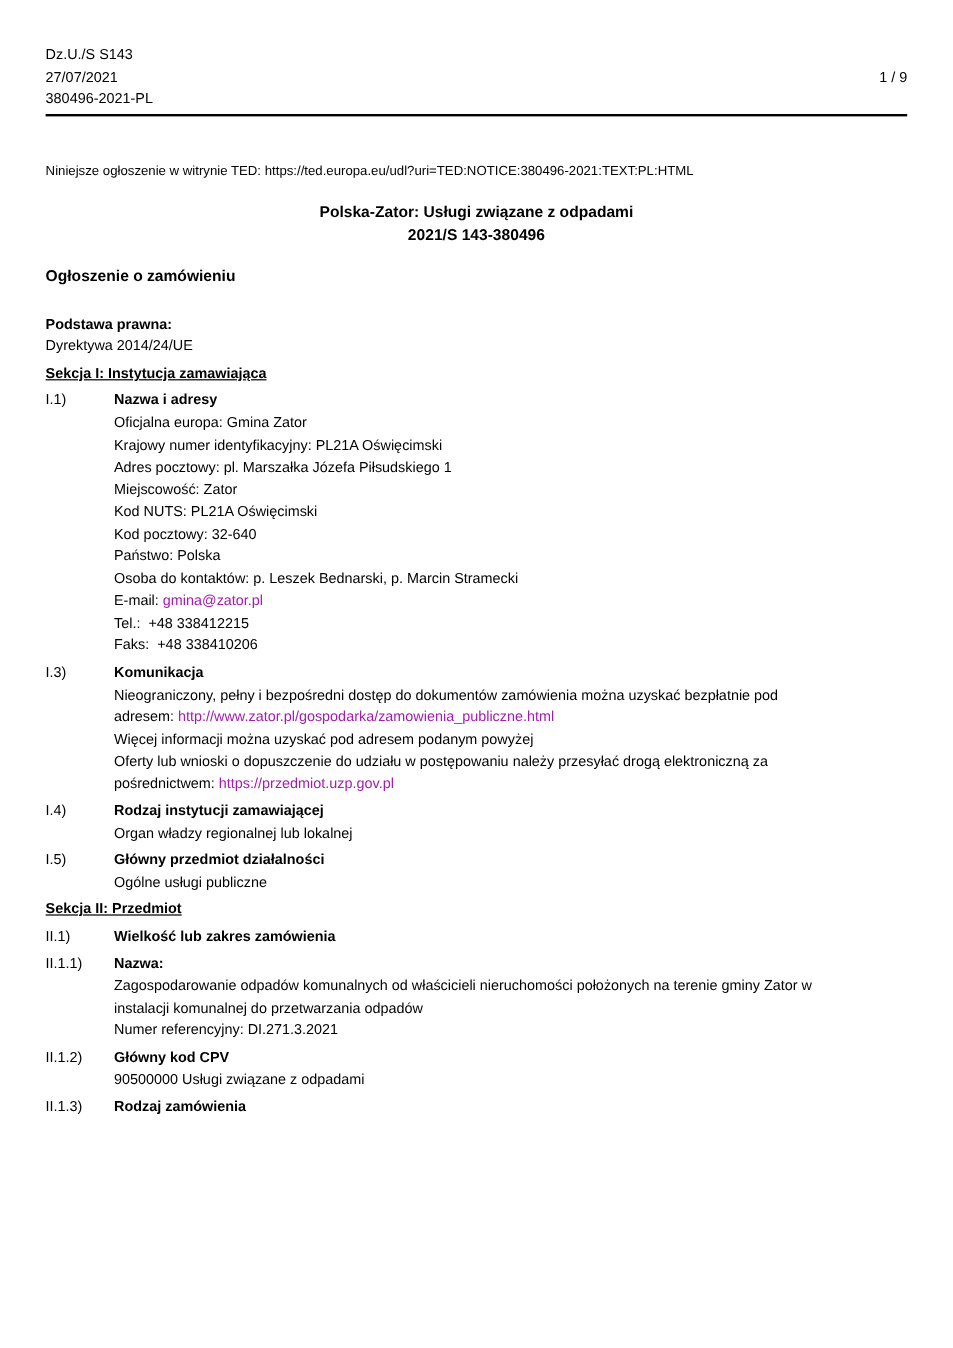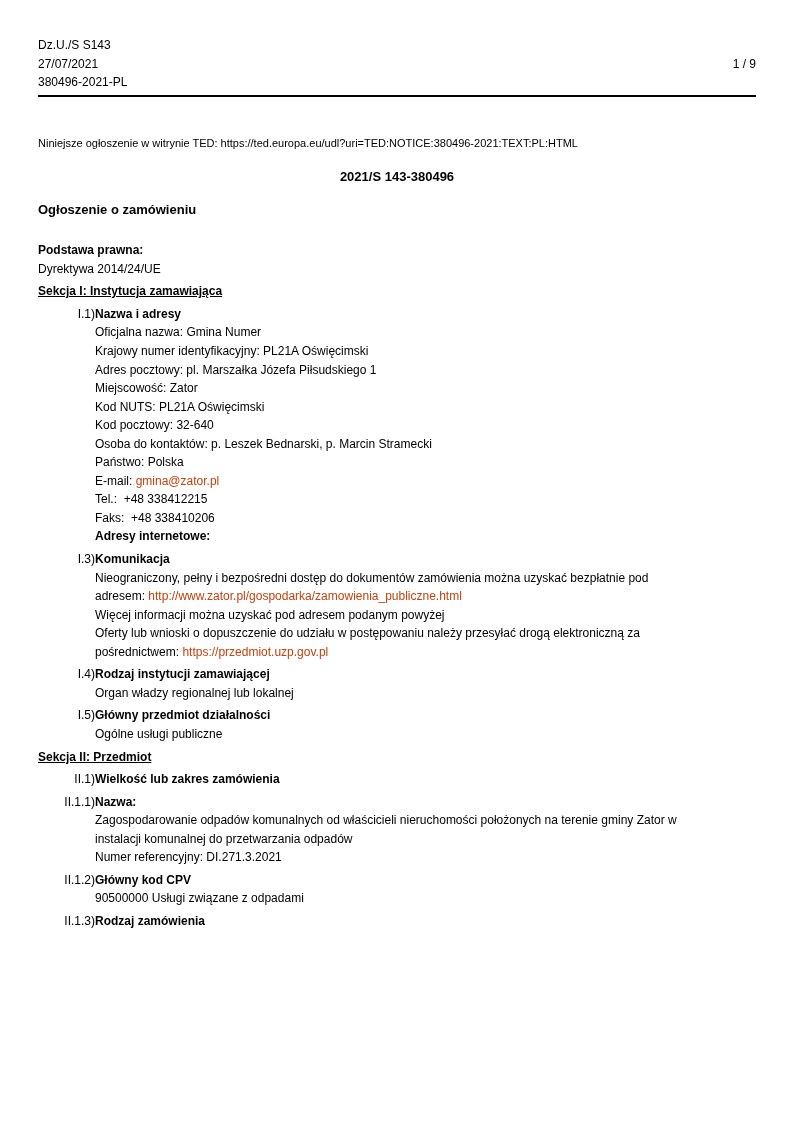--- a/index.html
+++ b/index.html
@@ -10,40 +10,40 @@
     box-sizing: border-box;
     padding: 36px 38px 0 38px;
     background: #ffffff;
     font-family: "Liberation Sans", "DejaVu Sans", sans-serif;
     font-size: 12px;
     color: #000000;
     overflow: hidden;
   }
   .b { font-weight: bold; }
   .u { text-decoration: underline; }
-  .lnk { color: #c2410c; text-decoration: none; cursor: pointer; }
+  .lnk { color: #a21caf; text-decoration: none; cursor: pointer; }
 
   
   .hdr { font-size: 12px; line-height: 18.6px; }
   .hdr-row2 { position: relative; }
   .hdr-page { position: absolute; right: 0; top: 0; }
   .hdr-rule { border-bottom: 2px solid #000; margin-top: 3px; }
 
   
   .notice { margin-top: 38px; font-size: 11px; line-height: 17px; }
   .title-block { margin-top: 15px; text-align: center; font-size: 13px; line-height: 19.5px; font-weight: bold; }
   .subtitle { margin-top: 14px; text-align: left; font-size: 13px; line-height: 20px; font-weight: bold; }
   .category { margin-top: 20px; text-align: center; font-size: 13px; line-height: 20px; font-weight: bold; }
 
   
   .doc-body { margin-top: 21px; font-size: 12px; line-height: 18.55px; }
   .plain-row { white-space: pre-wrap; }
   .section-header { margin-top: 4px; }
   .item-row { margin-top: 4px; display: flex; }
-  .item-row .num { width: 57px; flex: 0 0 57px; text-align: right; }
+  .item-row .num { width: 57px; flex: 0 0 57px; }
   .item-row .content { flex: 1 1 auto; min-width: 0; }
   .line { white-space: pre-wrap; }
 
   
   .footer {
     position: absolute;
     left: 38px; right: 38px; top: 1027px;
     border-top: 2px solid #d946ef;
     font-size: 12px; line-height: 18.4px;
   }
@@ -62,46 +62,46 @@
       <span>27/07/2021</span>
       <span class="hdr-page">1 / 9</span>
     </div>
     <div>380496-2021-PL</div>
     <div class="hdr-rule"></div>
   </div>
 
   <div class="notice">Niniejsze ogłoszenie w witrynie TED: https://ted.europa.eu/udl?uri=TED:NOTICE:380496-2021:TEXT:PL:HTML</div>
 
   <div class="title-block">
+    <div>Polska-Zator: Usługi związane z odpadami</div>
     <div>2021/S 143-380496</div>
   </div>
 
   <div class="subtitle">Ogłoszenie o zamówieniu</div>
 
 
   <div class="doc-body" id="doc-body">
       <div class="plain-row"><span class="b">Podstawa prawna:</span></div>
       <div class="plain-row"><span>Dyrektywa 2014/24/UE</span></div>
       <div class="section-header"><span class="b u">Sekcja I: Instytucja zamawiająca</span></div>
       <div class="item-row">
         <div class="num">I.1)</div>
         <div class="content">
           <div class="b">Nazwa i adresy</div>
-          <div class="line"><span>Oficjalna nazwa: Gmina Numer</span></div>
+          <div class="line"><span>Oficjalna europa: Gmina Zator</span></div>
           <div class="line"><span>Krajowy numer identyfikacyjny: PL21A Oświęcimski</span></div>
           <div class="line"><span>Adres pocztowy: pl. Marszałka Józefa Piłsudskiego 1</span></div>
           <div class="line"><span>Miejscowość: Zator</span></div>
           <div class="line"><span>Kod NUTS: PL21A Oświęcimski</span></div>
           <div class="line"><span>Kod pocztowy: 32-640</span></div>
+          <div class="line"><span>Państwo: Polska</span></div>
           <div class="line"><span>Osoba do kontaktów: p. Leszek Bednarski, p. Marcin Stramecki</span></div>
-          <div class="line"><span>Państwo: Polska</span></div>
           <div class="line"><span>E-mail: </span><a class="lnk" href="#">gmina@zator.pl</a></div>
           <div class="line"><span>Tel.:  +48 338412215</span></div>
           <div class="line"><span>Faks:  +48 338410206</span></div>
-          <div class="line"><span class="b">Adresy internetowe:</span></div>
         </div>
       </div>
       <div class="item-row">
         <div class="num">I.3)</div>
         <div class="content">
           <div class="b">Komunikacja</div>
           <div class="line"><span>Nieograniczony, pełny i bezpośredni dostęp do dokumentów zamówienia można uzyskać bezpłatnie pod</span></div>
           <div class="line"><span>adresem: </span><a class="lnk" href="#">http://www.zator.pl/gospodarka/zamowienia_publiczne.html</a></div>
           <div class="line"><span>Więcej informacji można uzyskać pod adresem podanym powyżej</span></div>
           <div class="line"><span>Oferty lub wnioski o dopuszczenie do udziału w postępowaniu należy przesyłać drogą elektroniczną za</span></div>

